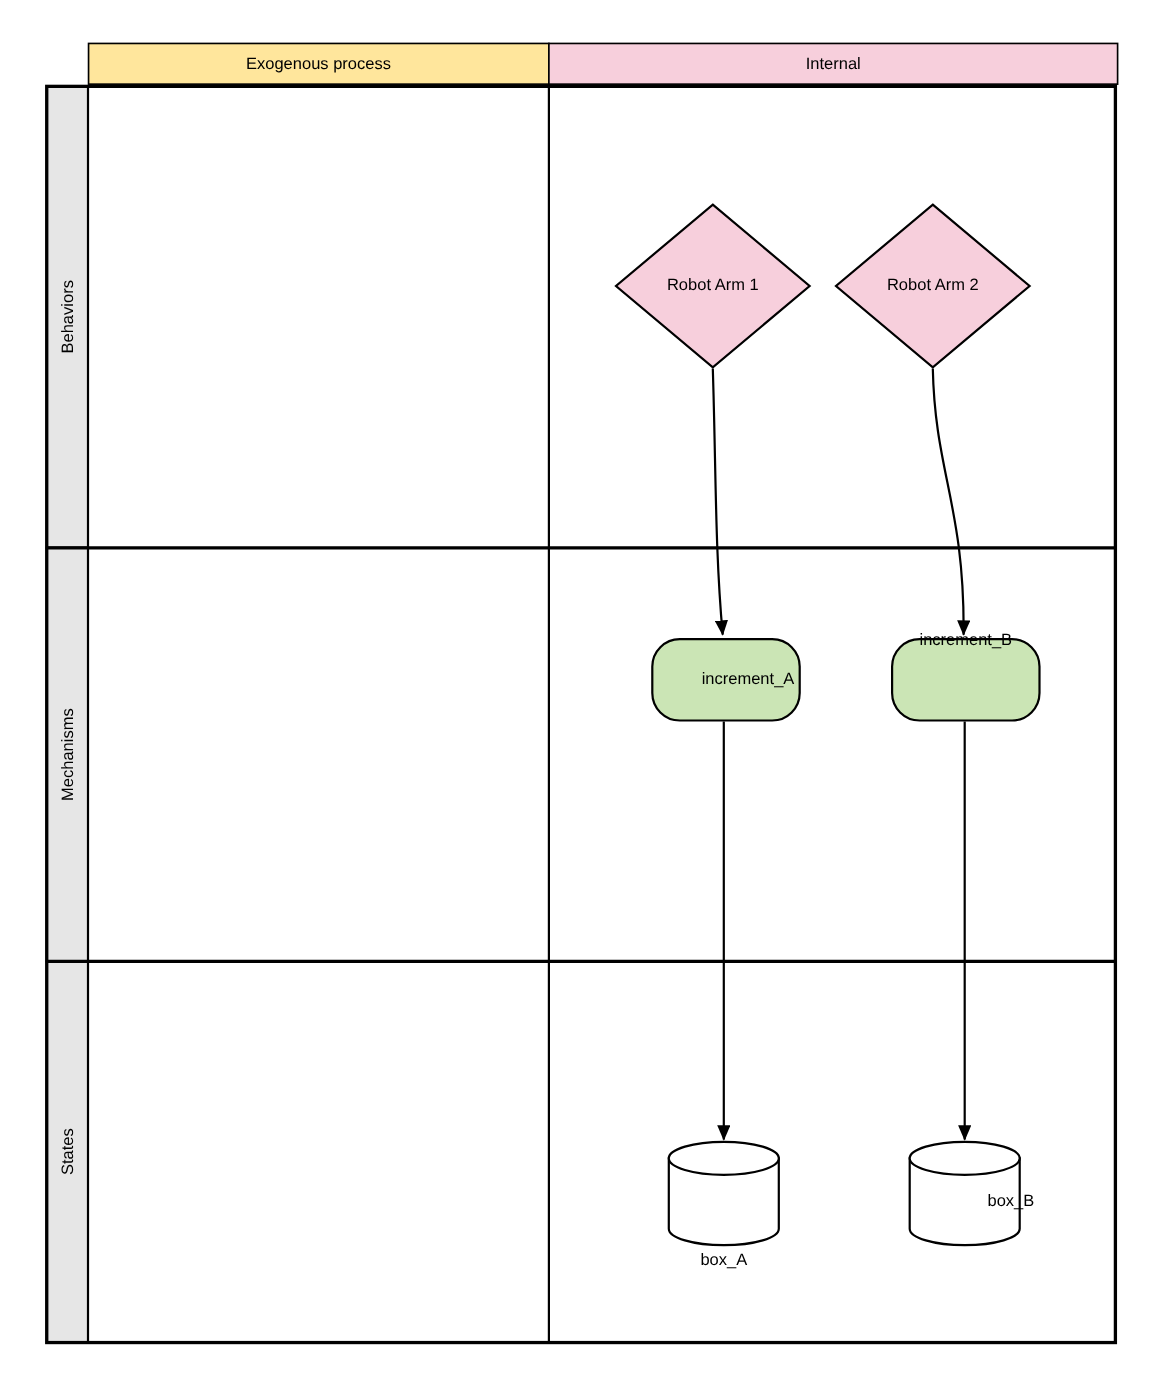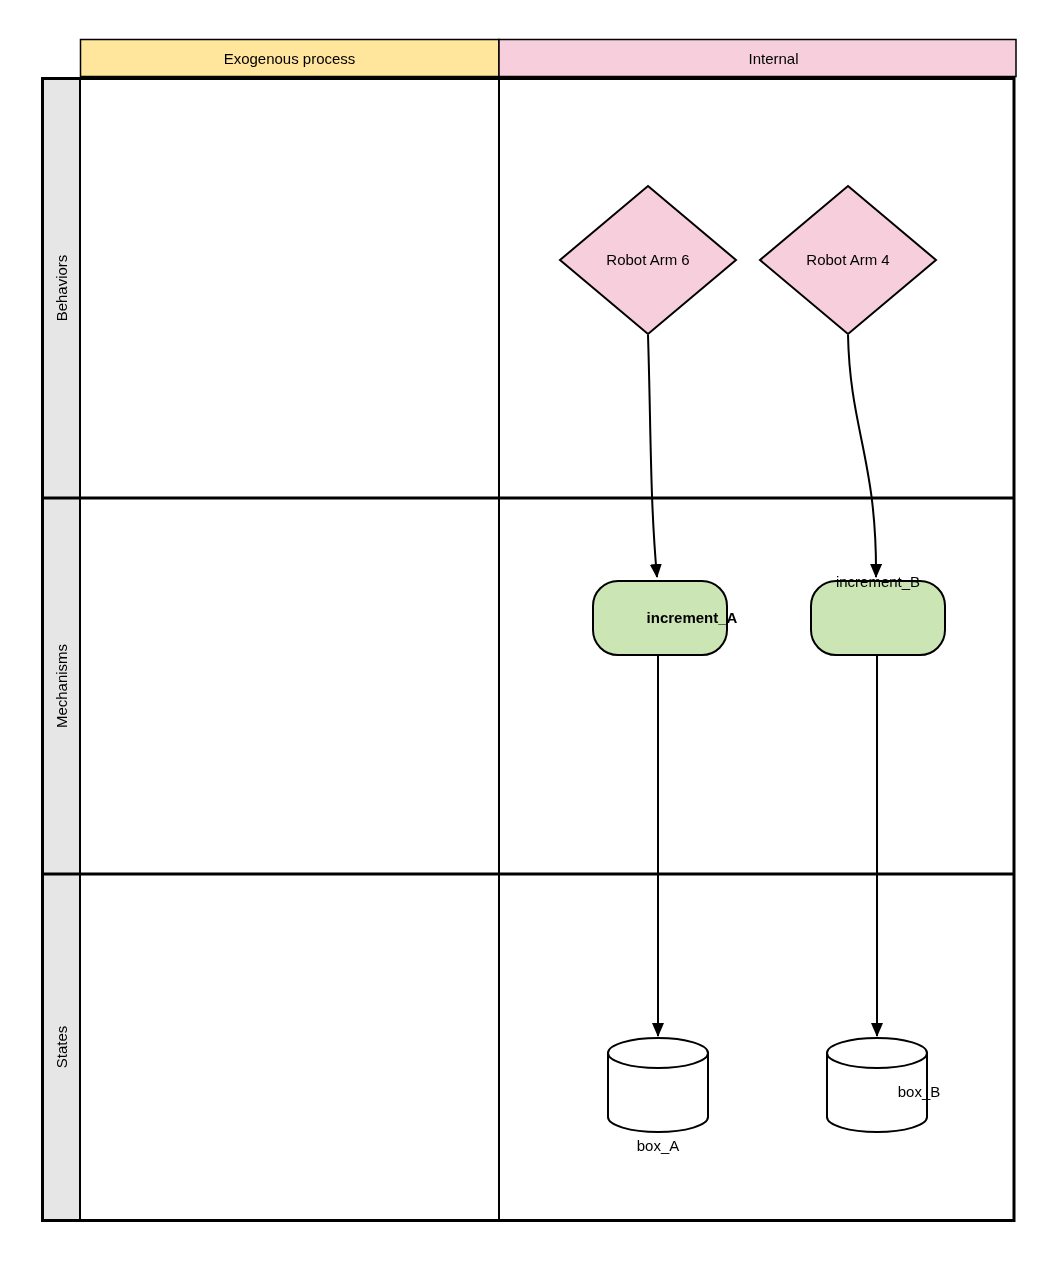--- a/index.html
+++ b/index.html
@@ -61,28 +61,28 @@
       <path d="M608,1053 L608,1117 A50,15 0 0 0 708,1117 L708,1053 Z" fill="#FFFFFF" stroke="#000" stroke-width="2"></path>
       <ellipse cx="658" cy="1053" rx="50" ry="15" fill="#FFFFFF" stroke="#000" stroke-width="2"></ellipse>
     </g>
     <g>
       <path d="M827,1053 L827,1117 A50,15 0 0 0 927,1117 L927,1053 Z" fill="#FFFFFF" stroke="#000" stroke-width="2"></path>
       <ellipse cx="877" cy="1053" rx="50" ry="15" fill="#FFFFFF" stroke="#000" stroke-width="2"></ellipse>
     </g>
   </svg>
 
   <div class="lbl" style="left:80px;top:46px;width:419px;height:24px;">Exogenous process</div>
-  <div class="lbl" style="left:499px;top:46px;width:517px;height:24px;padding-left:16px;">Internal</div>
+  <div class="lbl" style="left:499px;top:46px;width:517px;height:24px;">Internal</div>
 
   <div class="lbl rot" style="left:-14px;top:278px;width:150px;height:20px;">Behaviors</div>
   <div class="lbl rot" style="left:-14px;top:676px;width:150px;height:20px;">Mechanisms</div>
   <div class="lbl rot" style="left:-14px;top:1037px;width:150px;height:20px;">States</div>
 
-  <div class="lbl" style="left:548px;top:247px;width:200px;height:24px;">Robot Arm 6</div>
-  <div class="lbl" style="left:748px;top:247px;width:200px;height:24px;">Robot Arm 4</div>
+  <div class="lbl" style="left:548px;top:247px;width:200px;height:24px;">Robot Arm 1</div>
+  <div class="lbl" style="left:748px;top:247px;width:200px;height:24px;">Robot Arm 2</div>
 
-  <div class="lbl" style="left:592px;top:605px;width:200px;height:24px;font-weight:bold;">increment_A</div>
+  <div class="lbl" style="left:580px;top:605px;width:200px;height:24px;">increment_A</div>
   <div class="lbl" style="left:778px;top:569px;width:200px;height:24px;">increment_B</div>
 
   <div class="lbl" style="left:558px;top:1133px;width:200px;height:24px;">box_A</div>
   <div class="lbl" style="left:819px;top:1079px;width:200px;height:24px;">box_B</div>
 
 </div>
 
 </body></html>

